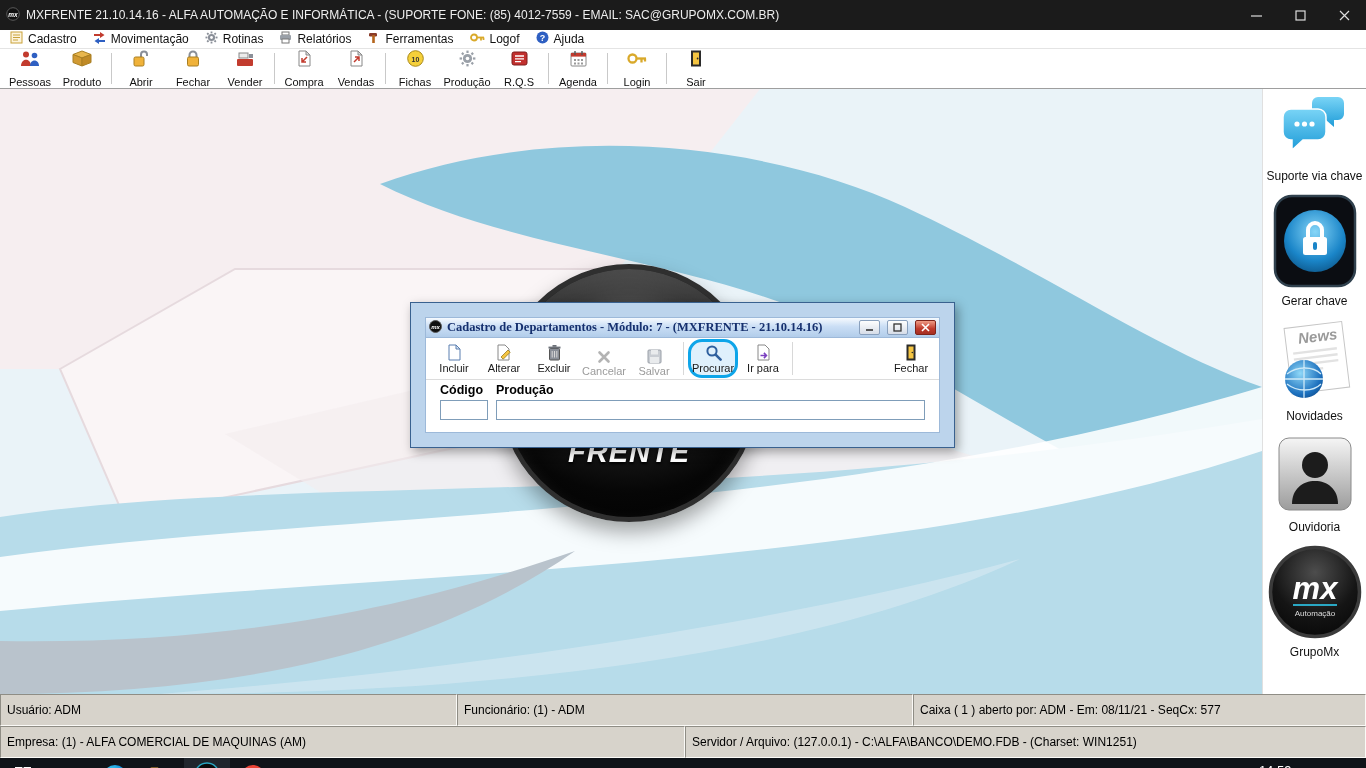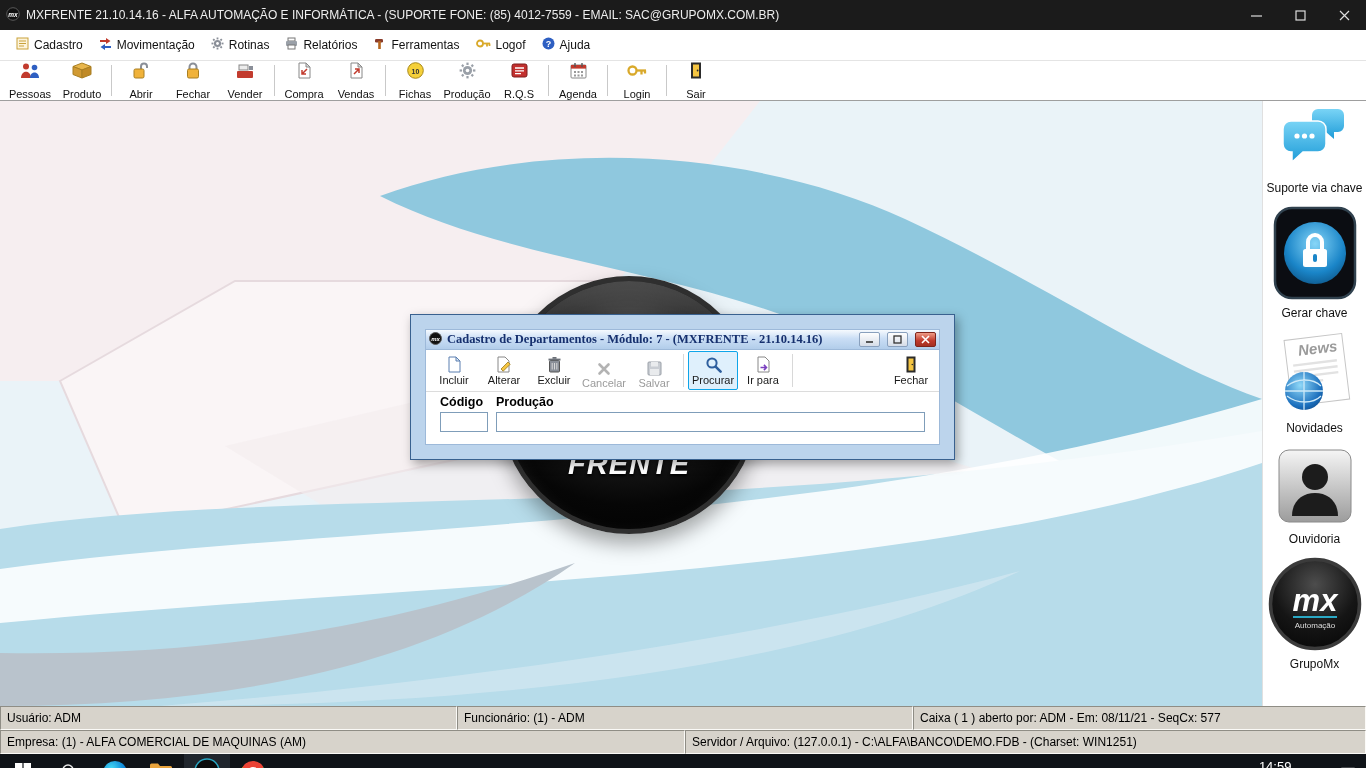--- a/index.html
+++ b/index.html
@@ -8,21 +8,21 @@
   .screen { position:relative; width:1366px; height:768px; display:flex; flex-direction:column; }
 
   
   .titlebar { height:30px; background:#1b1b1b; color:#eee; display:flex; align-items:center; gap:6px; padding-left:6px; font-size:12px; flex:0 0 auto; }
   .titlebar .title-text { white-space:nowrap; overflow:hidden; }
   .win-controls { margin-left:auto; display:flex; height:100%; }
   .win-ctl { width:44px; height:100%; display:flex; align-items:center; justify-content:center; color:#ddd; font-size:12px; }
   .win-ctl svg { display:block; }
 
   
-  .menubar { height:31px; background:#fff; border-bottom:1px solid #e4e4e4; display:flex; align-items:flex-start; font-size:12px; color:#111; padding-left:8px; flex:0 0 auto; }
+  .menubar { height:19px; background:#fff; border-bottom:1px solid #e4e4e4; display:flex; align-items:flex-start; font-size:12px; color:#111; padding-left:2px; flex:0 0 auto; }
   .menu-item { display:flex; align-items:center; gap:5px; padding:0 8px; height:100%; cursor:default; }
 
   
   .toolbar { height:40px; background:#fff; border-bottom:1px solid #9e9e9e; display:flex; align-items:stretch; padding-left:4px; flex:0 0 auto; }
   .tool-btn { width:52px; display:flex; flex-direction:column; align-items:center; justify-content:space-between; gap:1px; font-size:11px; color:#111; cursor:default; }
   .tool-btn .ticon { height:18px; display:flex; align-items:center; }
   .tool-sep { width:1px; background:#c9c9c9; margin:4px 3px; }
 
   
   .main { position:relative; height:605px; flex:0 0 auto; overflow:hidden; background:#e8f2f7; }
@@ -50,35 +50,35 @@
   .dlg-titlebar { height:21px; background:linear-gradient(#f6fafe, #cadef5 45%, #b2cdea);
     border:1px solid #9db9d9; display:flex; align-items:center; gap:5px; padding:0 3px; }
   .dlg-title { font-family:"Liberation Serif", serif; font-weight:bold; font-size:12.5px; color:#16306e; white-space:nowrap; overflow:hidden; flex:1; }
   .dlg-win-btn { width:21px; height:15px; border:1px solid #89a0bd; border-radius:2px; margin-left:2px;
     background:linear-gradient(#fefefe,#d6dde8); display:flex; align-items:center; justify-content:center; }
   .dlg-win-btn.close { background:linear-gradient(#ef9c86,#c0392b 60%, #a42f22); border-color:#7e241b; }
   .dlg-body { background:#f7f6f2; border:1px solid #9db9d9; border-top:none; }
   .dlg-toolbar { background:#fff; border-bottom:1px solid #dcdcdc; display:flex; align-items:stretch; height:42px; padding:1px 3px; }
   .dlg-btn { width:50px; display:flex; flex-direction:column; align-items:center; justify-content:center; gap:1px; font-size:11px; color:#1a1a1a; cursor:default; border:1px solid transparent; }
   .dlg-btn .dicon { height:18px; display:flex; align-items:flex-end; }
-  .dlg-btn.active { background:#dff0fc; border:1px solid #0ea5e9; border-radius:2px; }
+  .dlg-btn.active { background:#dff0fc; border:3px solid #0ea5e9; border-radius:14px; }
   .dlg-btn.disabled { color:#9b9b9b;margin-top:6px; }
   .dlg-sep { width:1px; background:#d8d8d8; margin:3px 4px; }
   .dlg-spacer { flex:1; }
   .dlg-fields { padding:3px 14px 12px; background:#fff; }
   .fields-row { display:flex; gap:8px; }
   .fld { display:flex; flex-direction:column; gap:3px; }
   .fld-label { font-weight:bold; font-size:12.5px; color:#000; }
   .fld-input { height:20px; border:1px solid #7f9db9; font-size:12px; padding:0 3px; font-family:"Liberation Sans", sans-serif; }
   .fld-codigo .fld-input { width:48px; }
   .fld-descricao { flex:1; }
   .fld-descricao .fld-input { width:100%; }
 
   
-  .statusbar { height:24px; background:#d7d3cb; display:flex; font-size:12px; color:#000; flex:0 0 auto; }
+  .statusbar { height:32px; background:#d7d3cb; display:flex; font-size:12px; color:#000; flex:0 0 auto; }
   .status-cell { border:1px solid; border-color:#8f8d85 #fbfaf7 #fbfaf7 #8f8d85; display:flex; align-items:center;
     padding:0 6px; white-space:nowrap; overflow:hidden; height:100%; }
   .s-r1c1 { width:457px; } .s-r1c2 { width:456px; } .s-r1c3 { flex:1; }
   .s-r2c1 { width:685px; } .s-r2c2 { flex:1; }
 
   
   .taskbar { height:38px; background:#0f1318; display:flex; align-items:center; color:#fff; flex:0 0 auto; }
   .task-left { display:flex; height:100%; }
   .task-icon { width:46px; height:100%; display:flex; align-items:center; justify-content:center; cursor:pointer; }
   .task-icon.active { background:#20262d; box-shadow:inset 0 -2px 0 #58a6e0; }

